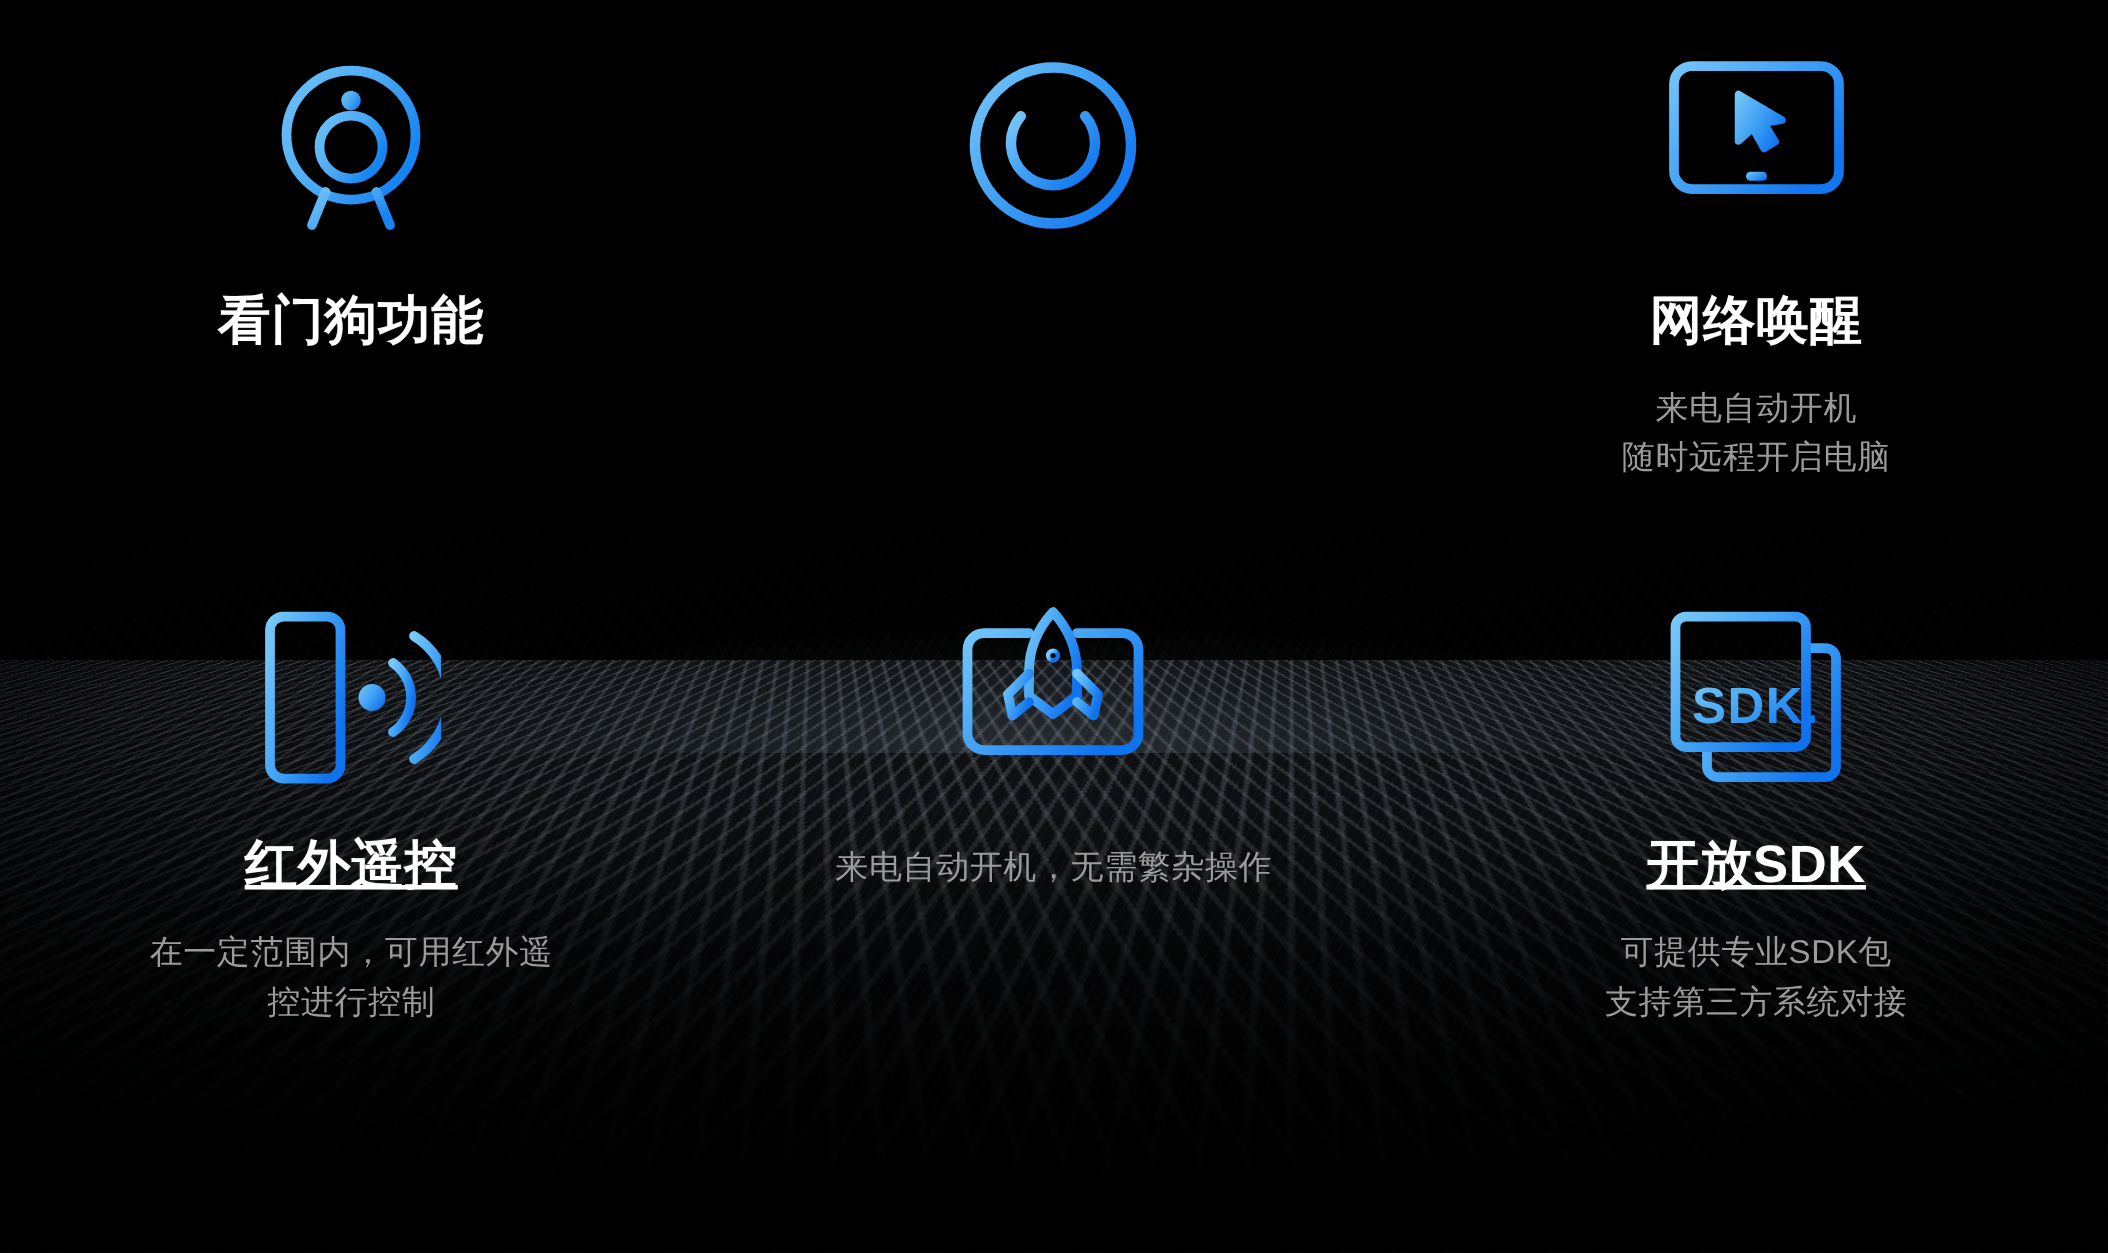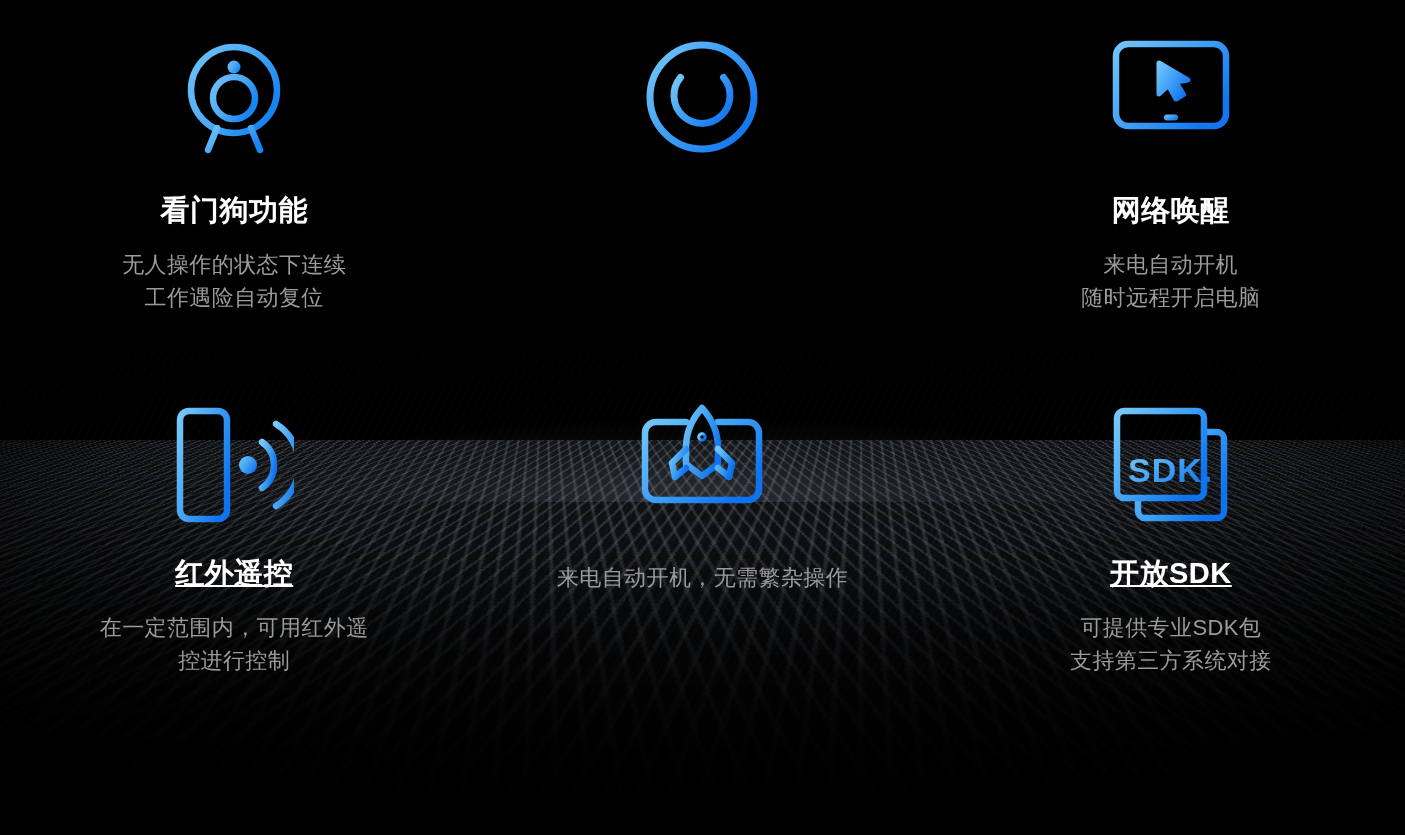--- a/index.html
+++ b/index.html
@@ -60,21 +60,21 @@
     display:grid;
     grid-template-columns:repeat(3, 1fr);
     grid-template-rows:368px 418px;
     padding-top:22px;
   }
   .card { display:flex; flex-direction:column; align-items:center; text-align:center; }
   .icon-wrap { height:150px; display:flex; align-items:center; justify-content:center; }
   .icon-wrap svg { display:block; }
   .card-title {
     color:#ffffff;
-    font-size:29px;
+    font-size:35px;
     font-weight:700;
     letter-spacing:.5px;
     margin-top:23px;
     line-height:1.1;
     text-shadow:0 0 1px rgba(255,255,255,.25);
   }
   .card-desc { margin-top:21px; }
   .card-desc .line {
     color:#9b9b9b;
     font-size:22px;
@@ -111,24 +111,20 @@
         <g fill="none" stroke="url(#g1)" stroke-width="6.5" stroke-linecap="round" stroke-linejoin="round">
           <circle cx="59" cy="52" r="43"></circle>
           <circle cx="59" cy="60" r="21"></circle>
           <circle cx="59" cy="29" r="6.5" fill="url(#g1)" stroke="none"></circle>
           <path d="M42 90 L33 112 M76 90 L85 112"></path>
           <path d="M26 112 H92"></path>
         </g>
       </svg>
     </div>
     <div class="card-title">看门狗功能</div>
-    <div class="card-desc">
-      <div class="line">无人操作的状态下连续</div>
-      <div class="line">工作遇险自动复位</div>
-    </div>
   </div>
 
   <div class="card">
     <div class="icon-wrap">
       <svg width="120" height="120" viewBox="0 0 120 120" aria-hidden="true">
         <defs>
           <linearGradient id="g2" x1="0%" y1="0%" x2="100%" y2="70%">
             <stop offset="0%" stop-color="#79C8F8"></stop>
             <stop offset="50%" stop-color="#3F9FF4"></stop>
             <stop offset="100%" stop-color="#1478F0"></stop>

